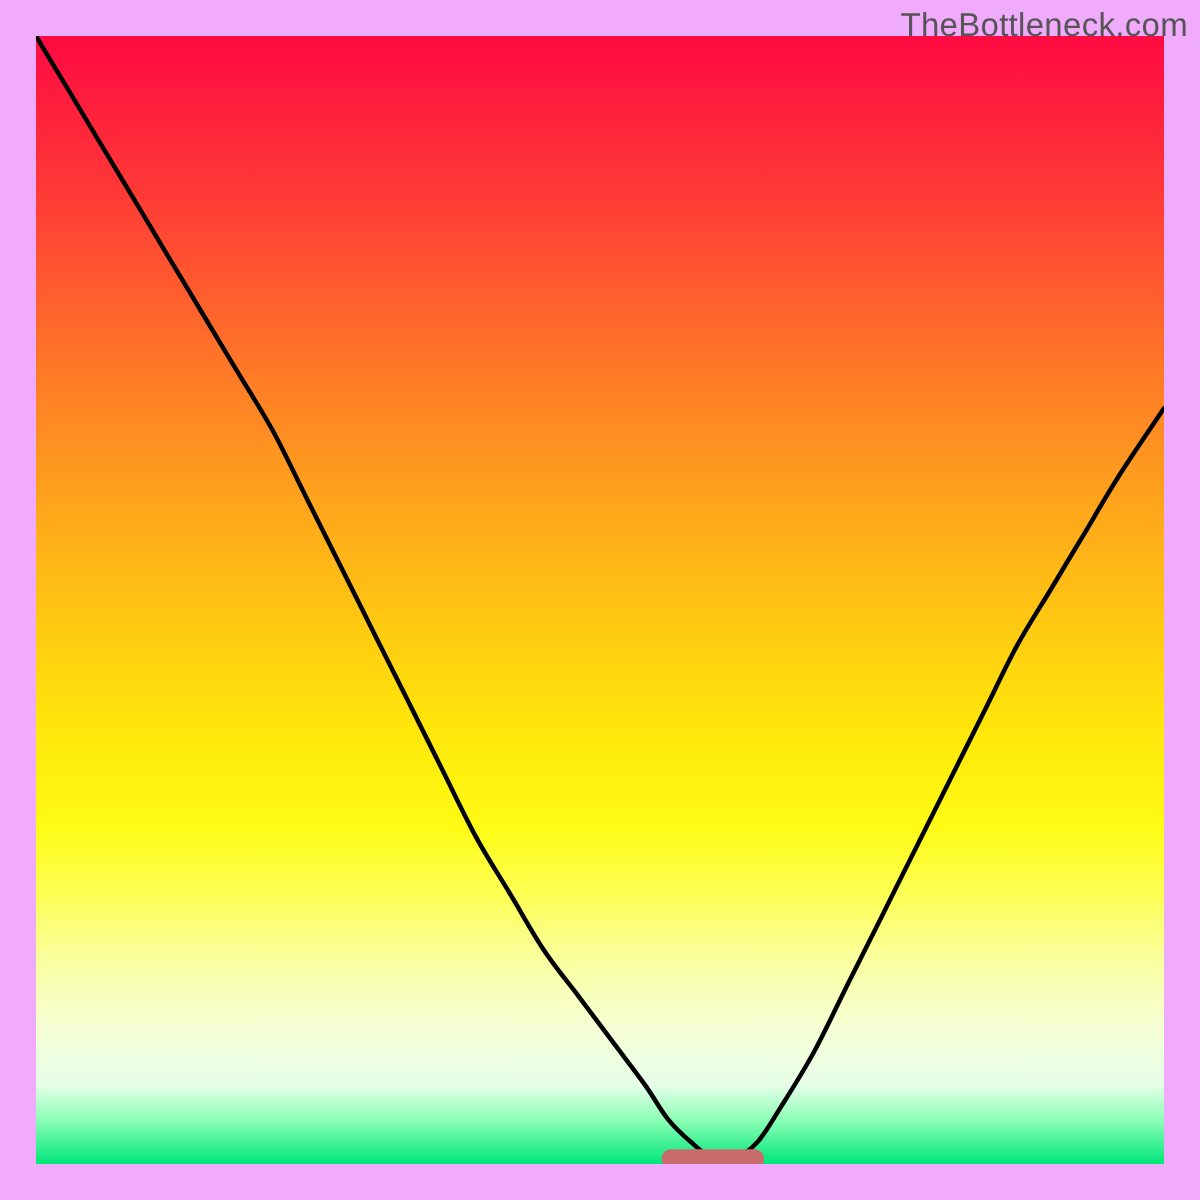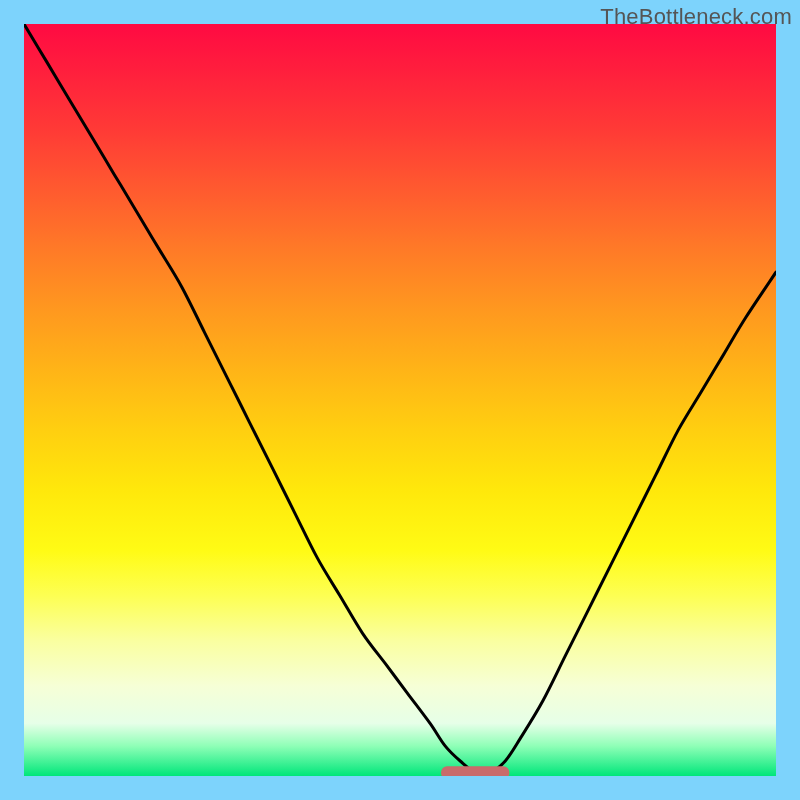--- a/index.html
+++ b/index.html
@@ -8,21 +8,21 @@
     width: 800px;
     height: 800px;
     background: #000;
     overflow: hidden;
     font-family: Arial, Helvetica, sans-serif;
   }
   .frame {
     position: relative;
     width: 800px;
     height: 800px;
-    background: #7dd3fc;
+    background: #f0abfc;
   }
   .watermark {
     position: absolute;
     top: 4px;
     right: 8px;
     color: #555;
     font-size: 22px;
     font-weight: 500;
     letter-spacing: 0.2px;
     z-index: 5;

